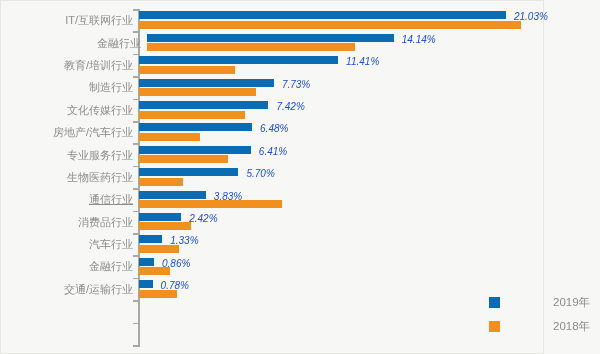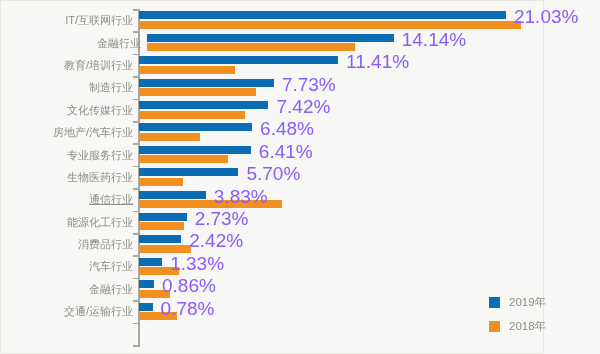--- a/index.html
+++ b/index.html
@@ -74,24 +74,25 @@
   .bar {
     position: absolute;
     left: 0;
     height: 8px;
     border-radius: 0;
   }
   .bar.s2019 { background: #0b6cb4; }
   .bar.s2018 { background: #f2901f; }
   .val-label {
     position: absolute;
-    color: #8b5cf6;
-    font-size: 19px;
+    color: #1d4ed8;
+    font-size: 10px;
     line-height: 13px;
     white-space: nowrap;
+    font-style: italic;
   }
   
   .legend {
     position: absolute;
     left: 488px;
     top: 289px;
   }
   .legend-item {
     display: flex;
     align-items: center;
@@ -102,20 +103,21 @@
     height: 11px;
     margin-right: 9px;
   }
   .legend-swatch.s2019 { background: #0b6cb4; }
   .legend-swatch.s2018 { background: #f2901f; }
   .legend-text {
     color: #8d8d8a;
     font-size: 11.5px;
     line-height: 12px;
     white-space: nowrap;
+    margin-left: 44px;
   }
 </style>
 </head>
 <body>
 
 <div id="root">
   <div class="plot">
     <div class="axis-line"></div>
     <div class="rows" id="rows">
         <div class="row" style="height: 22.4px;">
@@ -181,28 +183,20 @@
             <div class="bar s2018" style="top: 11.95px; width: 43.625px;"></div>
             <div class="val-label" style="left: 107.465px; top: 1.45px;">5.70%</div>
           </div>
         </div>
         <div class="row" style="height: 22.4px;">
           <div class="cat-label" style="top: 5.2px; text-decoration: underline;">通信行业</div>
           <div class="bar-wrap">
             <div class="bar s2019" style="top: 2.45px; width: 66.8335px;"></div>
             <div class="bar s2018" style="top: 11.95px; width: 143.09px;"></div>
             <div class="val-label" style="left: 74.8335px; top: 1.45px;">3.83%</div>
-          </div>
-        </div>
-        <div class="row" style="height: 22.4px;">
-          <div class="cat-label" style="top: 5.2px;">能源化工行业</div>
-          <div class="bar-wrap">
-            <div class="bar s2019" style="top: 2.45px; width: 47.6385px;"></div>
-            <div class="bar s2018" style="top: 11.95px; width: 45.37px;"></div>
-            <div class="val-label" style="left: 55.6385px; top: 1.45px;">2.73%</div>
           </div>
         </div>
         <div class="row" style="height: 22.4px;">
           <div class="cat-label" style="top: 5.2px;">消费品行业</div>
           <div class="bar-wrap">
             <div class="bar s2019" style="top: 2.45px; width: 42.229px;"></div>
             <div class="bar s2018" style="top: 11.95px; width: 52.35px;"></div>
             <div class="val-label" style="left: 50.229px; top: 1.45px;">2.42%</div>
           </div>
         </div>

